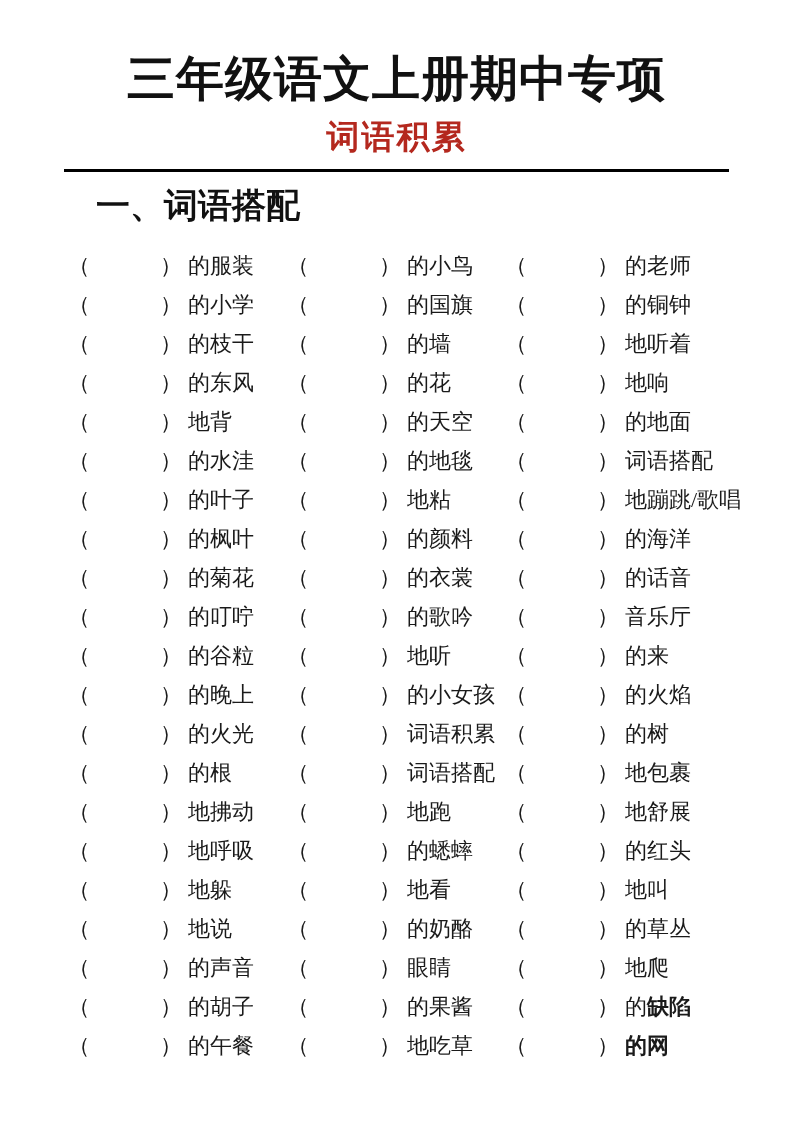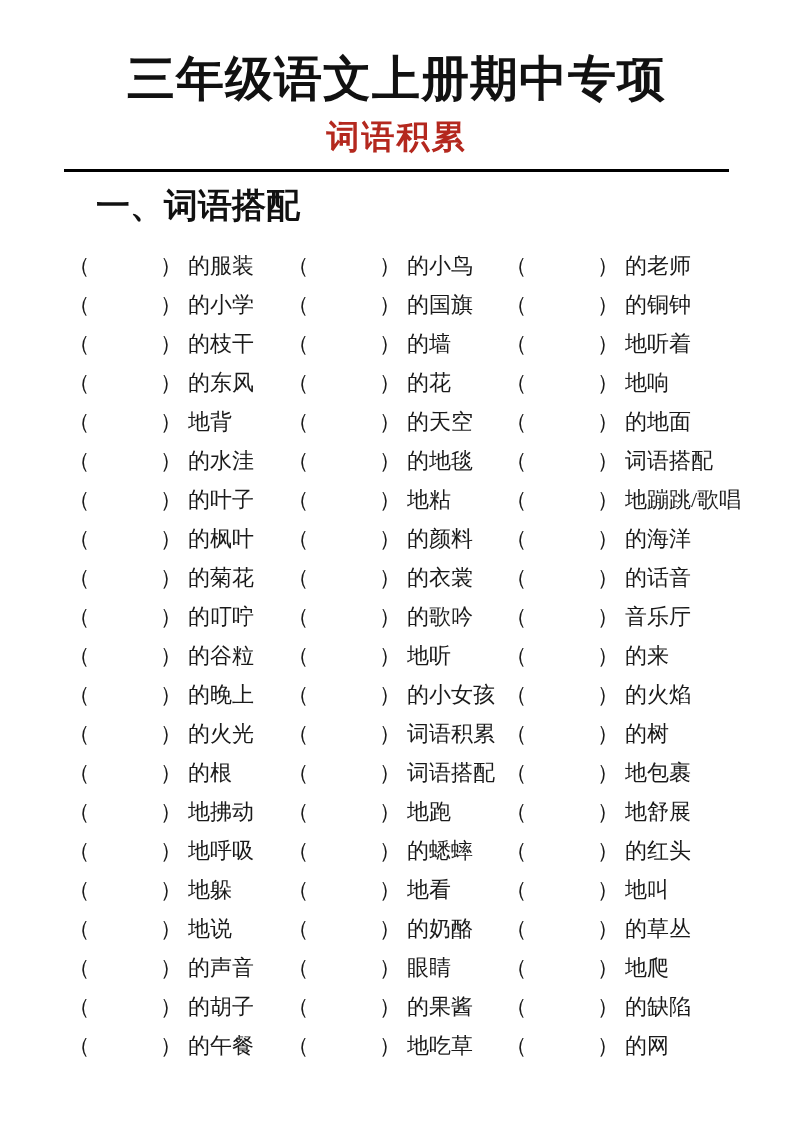--- a/index.html
+++ b/index.html
@@ -73,21 +73,21 @@
   }
   .blank {
     display: inline-block;
     width: 70px;
   }
   .phrase {
     margin-left: 6px;
     color: #1a1a1a;
   }
   .phrase .bold-part {
-    font-weight: normal;
+    font-weight: bold;
   }
 </style>
 </head>
 <body>
 
 <div class="page">
   <div class="title">三年级语文上册期中专项</div>
   <div class="subtitle" style="color: rgb(180, 40, 30);">词语积累</div>
   <hr class="divider">
   <div class="section-heading">一、词语搭配</div>

